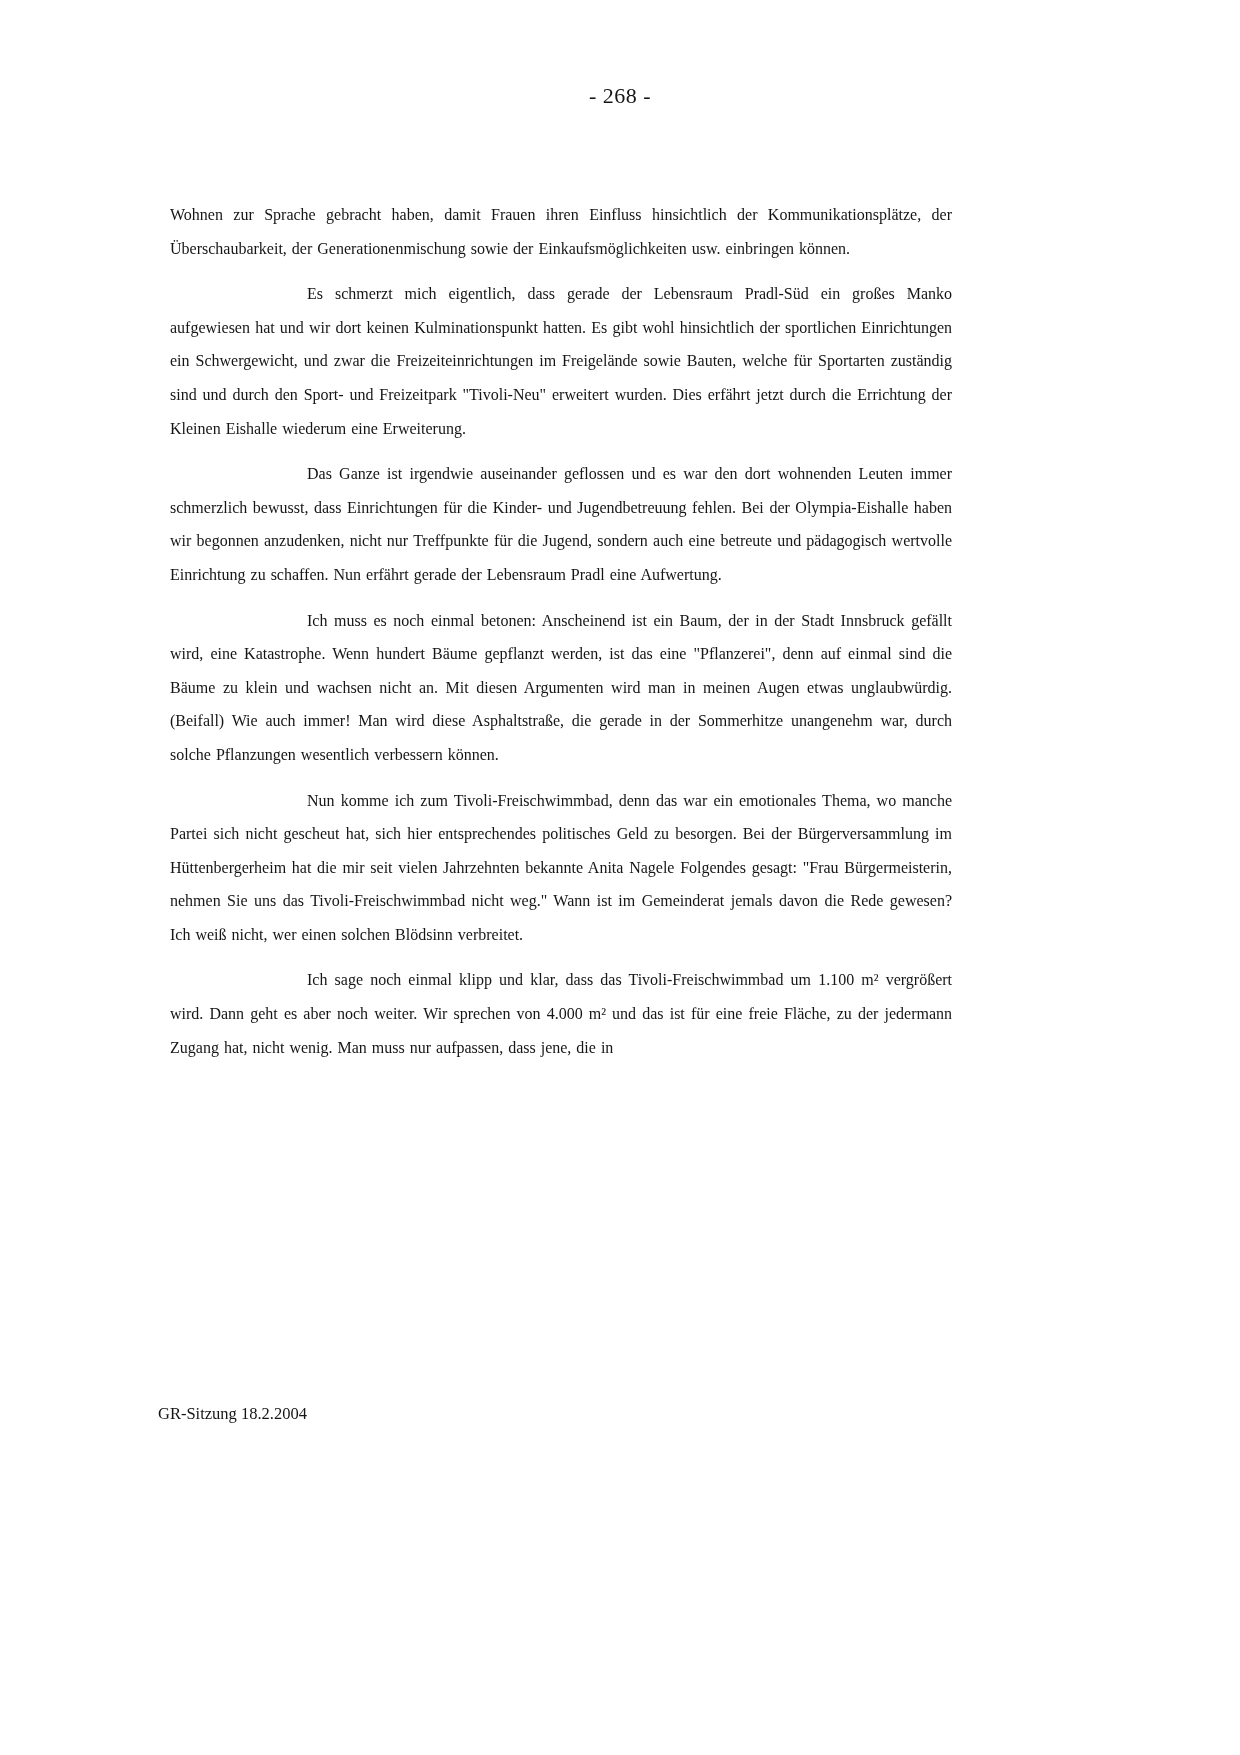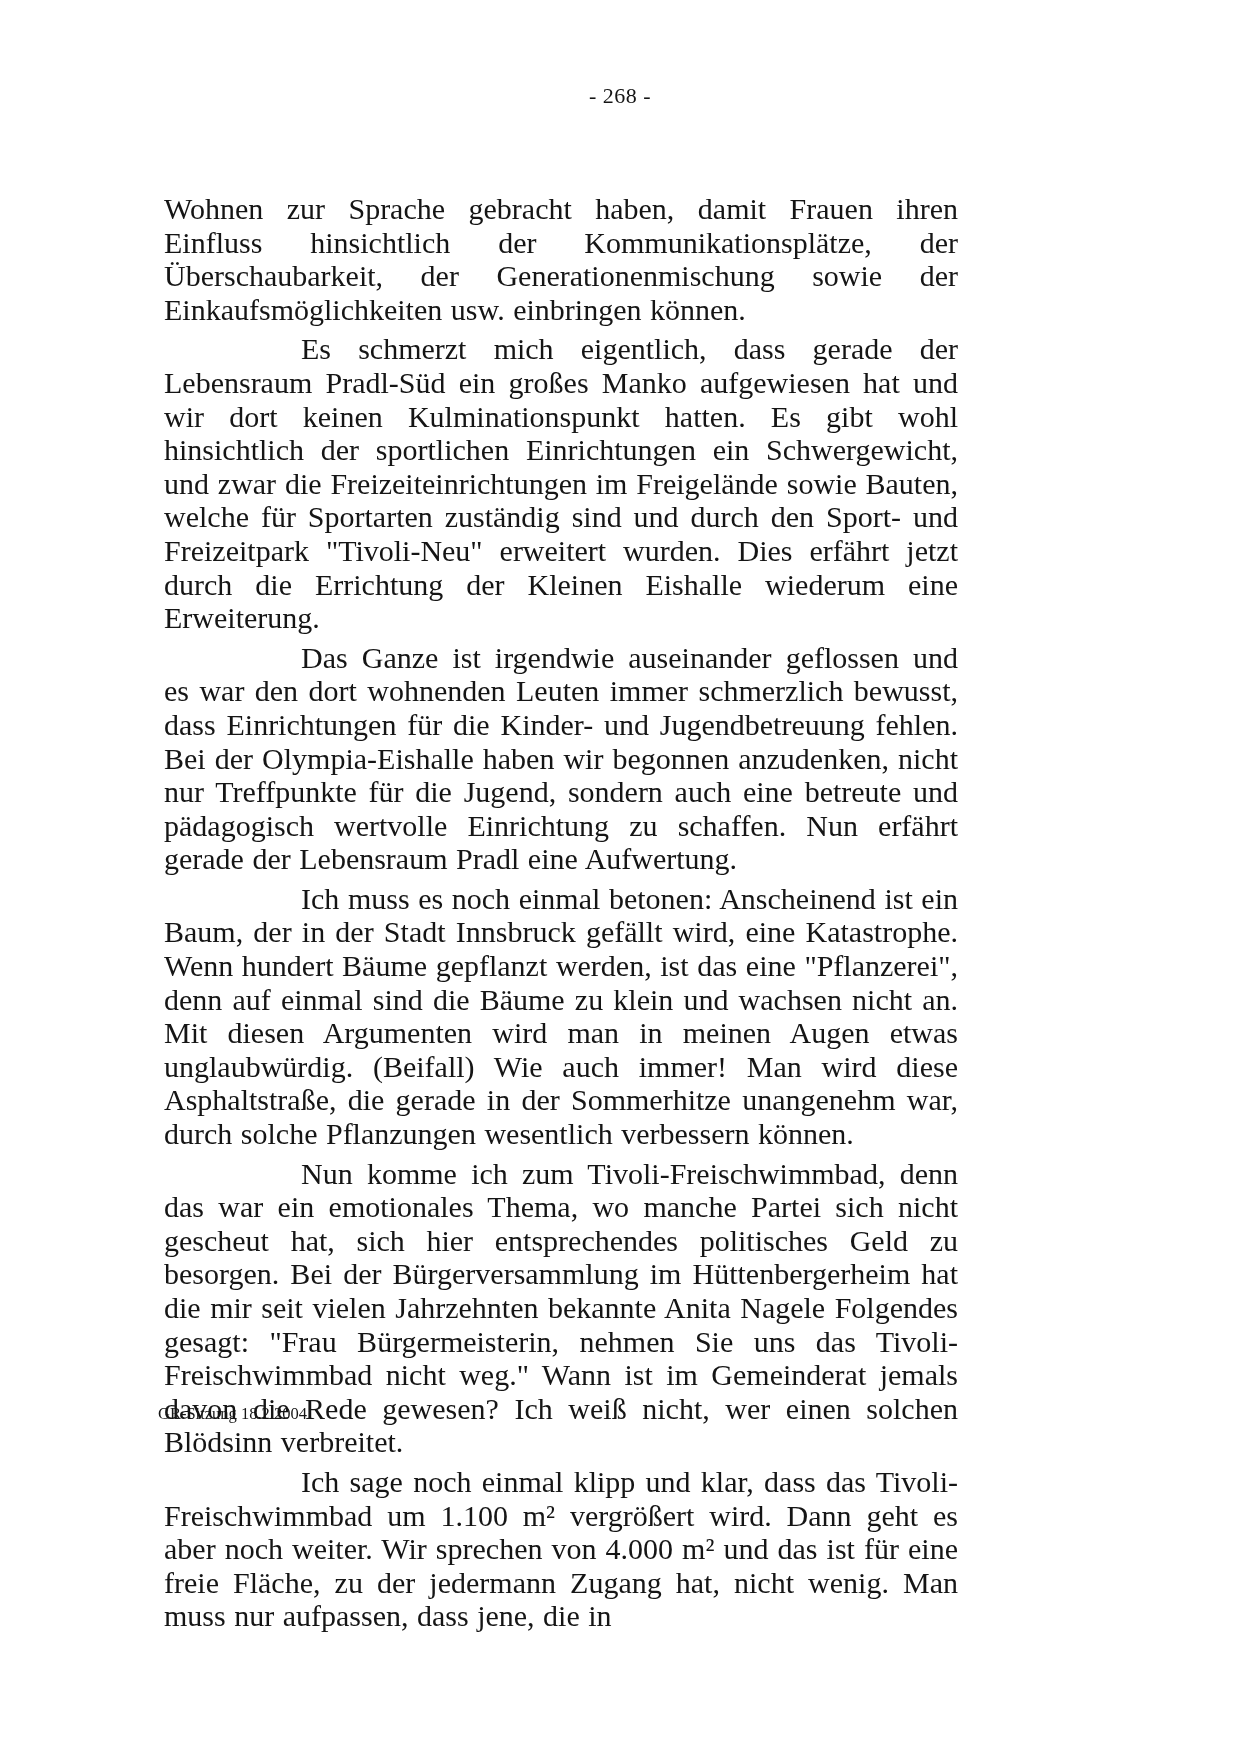--- a/index.html
+++ b/index.html
@@ -28,23 +28,23 @@
     font-size: 22px;
     letter-spacing: 0.5px;
   }
   .content {
     position: absolute;
     top: 186px;
     left: 158px;
     width: 806px;
   }
   p.para {
-    margin: 6px;
+    margin: 12px;
     padding: 0;
-    font-size: 30px;
+    font-size: 16px;
     line-height: 33.6px;
     text-align: justify;
     word-spacing: 1px;
   }
   p.para.indent {
     text-indent: 137px;
   }
   .footer {
     position: absolute;
     top: 1404px;

